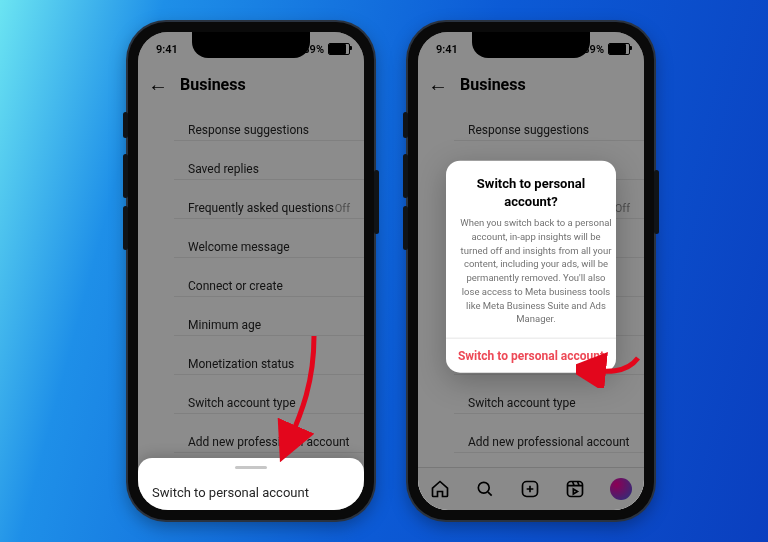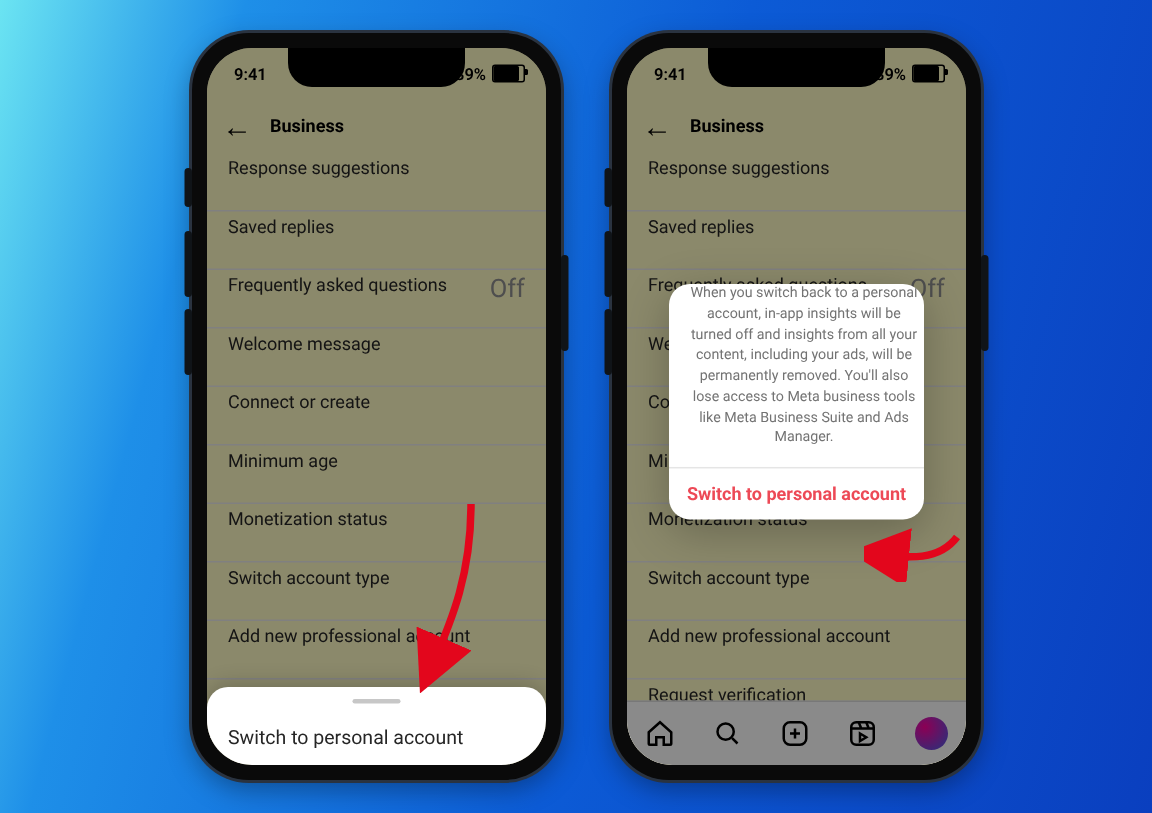--- a/index.html
+++ b/index.html
@@ -5,36 +5,36 @@
   html,body{margin:0;padding:0;width:768px;height:542px;overflow:hidden;font-family:-apple-system,BlinkMacSystemFont,"Segoe UI",Roboto,Helvetica,Arial,sans-serif;}
   .bg{width:768px;height:542px;background:linear-gradient(105deg,#6BE4F2 0%,#1E8FE8 18%,#0C5BD6 55%,#0A3FBF 100%);position:relative;}
   .phone{position:absolute;top:22px;width:246px;height:498px;border-radius:38px;background:#0a0a0a;box-shadow:0 0 0 2px #2a3340, 0 6px 18px rgba(0,0,0,.35);}
   .phone.left{left:128px;}
   .phone.right{left:408px;}
   .side-btn{position:absolute;background:#101418;border-radius:3px;}
   .sbl1{left:-5px;top:90px;width:5px;height:26px;}
   .sbl2{left:-5px;top:132px;width:5px;height:44px;}
   .sbl3{left:-5px;top:184px;width:5px;height:44px;}
   .sbr1{right:-5px;top:148px;width:5px;height:64px;}
-  .screen{position:absolute;inset:10px;border-radius:30px;background:#fef9c3;overflow:hidden;}
+  .screen{position:absolute;inset:10px;border-radius:30px;background:#ffffff;overflow:hidden;}
   .notch{position:absolute;top:0;left:50%;transform:translateX(-50%);width:118px;height:26px;background:#000;border-radius:0 0 16px 16px;z-index:50;}
   .statusbar{height:34px;display:flex;align-items:center;justify-content:space-between;padding:0 14px 0 18px;font-size:11px;font-weight:600;color:#000;}
   .stat-right{display:flex;align-items:center;gap:4px;}
   .sig{display:inline-flex;align-items:flex-end;gap:1px;height:10px;}
   .sig i{width:2px;background:#000;display:block;}
   .sig i:nth-child(1){height:3px}.sig i:nth-child(2){height:5px}.sig i:nth-child(3){height:7px}.sig i:nth-child(4){height:9px}
   .batt{width:20px;height:10px;border:1px solid #000;border-radius:2px;position:relative;}
   .batt::after{content:"";position:absolute;right:-3px;top:2px;width:2px;height:4px;background:#000;border-radius:0 1px 1px 0;}
   .batt i{display:block;height:100%;width:85%;background:#000;border-radius:1px;}
   .header{display:flex;align-items:center;height:36px;padding:0 10px;gap:12px;}
   .back-arrow{font-size:20px;line-height:1;color:#000;font-weight:400;}
-  .header-title{font-size:12px;font-weight:700;color:#000;}
+  .header-title{font-size:16px;font-weight:700;color:#000;}
   .list{}
-  .row{display:flex;align-items:flex-start;justify-content:space-between;min-height:32px;padding:3px 14px;border-bottom:1px solid #e9e9e9;font-size:12px;color:#262626;}
-  .row .val{color:#8e8e8e;font-size:17px;}
+  .row{display:flex;align-items:flex-end;justify-content:space-between;min-height:32px;padding:3px 14px;border-bottom:1px solid #e9e9e9;font-size:12px;color:#262626;margin-left:36px;}
+  .row .val{color:#8e8e8e;font-size:11px;}
   .dim{position:absolute;inset:0;background:rgba(0,0,0,0.45);}
   
   .sheet{position:absolute;left:0;right:0;bottom:0;background:#fff;border-radius:14px 14px 0 0;box-shadow:0 -2px 14px rgba(0,0,0,.2);padding-top:6px;}
   .grab{width:32px;height:3px;background:#c7c7c7;border-radius:2px;margin:2px auto 6px auto;}
   .sheet .srow{padding:10px 14px;font-size:13px;color:#262626;}
   
   .tabbar{position:absolute;left:0;right:0;bottom:0;height:42px;background:#fbfbfb;border-top:1px solid #dbdbdb;display:flex;align-items:center;justify-content:space-around;}
   .ticon svg{width:20px;height:20px;display:block;}
   .avatar{width:22px;height:22px;border-radius:50%;background:radial-gradient(circle at 30% 30%,#f09,#405de6);}
   
@@ -224,20 +224,21 @@
               <rect x="3" y="3" width="18" height="18" rx="4"></rect>
               <path d="M3 8h18M9 3l2 5M15 3l2 5M10 12l5 3-5 3z"></path>
             </svg>
           </span>
         <span class="avatar"></span>
       </div>
 
       <div class="dim"></div>
 
       <div class="modal">
+        <div class="mtitle">Switch to personal account?</div>
         <div class="mbody">When you switch back to a personal account, in-app insights will be turned off and insights from all your content, including your ads, will be permanently removed. You'll also lose access to Meta business tools like Meta Business Suite and Ads Manager.</div>
         <div class="mbtn danger">Switch to personal account</div>
       </div>
     </div>
   </div>
 
   <svg class="arrow-red-1" viewBox="0 0 80 130">
     <defs>
         <marker id="ah1" markerWidth="8" markerHeight="8" refX="4" refY="4" orient="auto">
           <path d="M0 0 8 4 0 8z" fill="#E3061C"></path>

